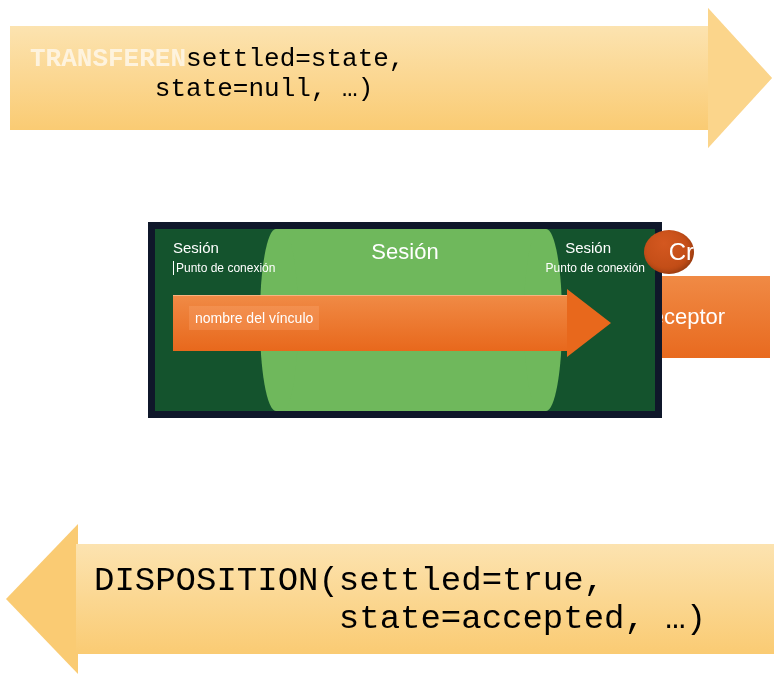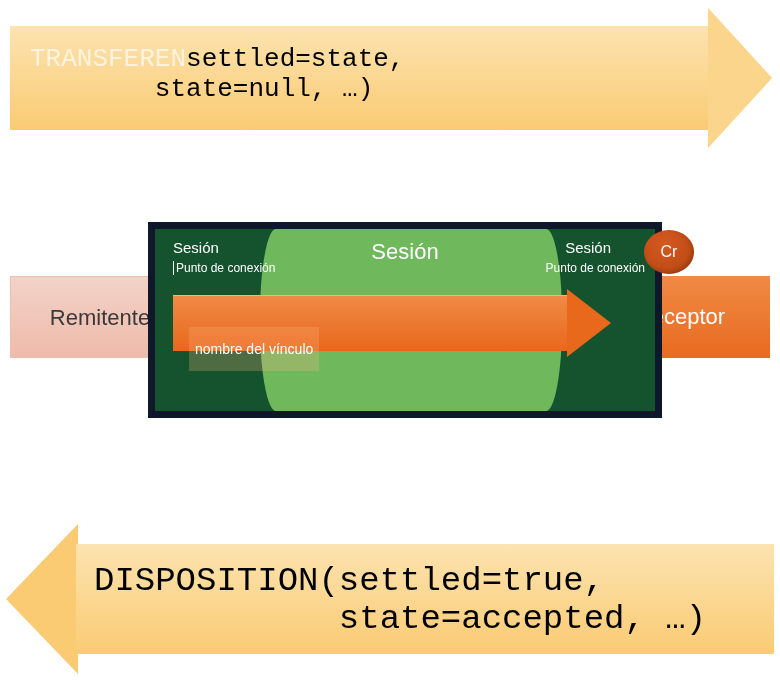--- a/index.html
+++ b/index.html
@@ -53,21 +53,21 @@
     position: absolute;
     left: 20px;
     top: 36px;
     font-family: Consolas, "Courier New", monospace;
     font-size: 26px;
     color: #000;
     white-space: pre;
   }
   .arrow-top-text .ghost {
     color: #fef3de;
-    font-weight: 400;
+    font-weight: 700;
     text-align: right;
   }
   
   
   .mid {
     position: absolute;
     left: 10px;
     top: 258px;
     width: 760px;
     height: 140px;
@@ -202,38 +202,38 @@
     top: -6px;
     width: 0;
     height: 0;
     border-top: 34px solid transparent;
     border-bottom: 34px solid transparent;
     border-left: 44px solid #e8681c;
   }
   .link-label {
     position: absolute;
     left: 16px;
-    top: 32px;
+    top: 11px;
     color: #ffffff;
     font-size: 14px;
     background: rgba(255,180,130,0.25);
-    padding: 14px 6px;
+    padding: 4px 6px;
   }
   .cr-badge {
     position: absolute;
     left: 634px;
     top: -28px;
     width: 50px;
     height: 44px;
     background: radial-gradient(circle at 40% 30%, #d45820, #b74611);
     border-radius: 50%;
     color: #ffffff;
-    text-align: center;
+    text-align: right;
     line-height: 44px;
-    font-size: 16px;
+    font-size: 24px;
     font-weight: 500;
     box-shadow: inset -2px -2px 4px rgba(0,0,0,0.2);
   }
   
   
   .arrow-bot {
     position: absolute;
     left: 6px;
     top: 524px;
     width: 766px;
@@ -271,23 +271,20 @@
 <body>
 
 <div class="arrow-top">
   <div class="arrow-top-body"></div>
   <div class="arrow-top-head"></div>
   <div class="arrow-top-text"><span class="ghost">TRANSFEREN</span><span>settled=state,</span>
 <span>        state=null, …)</span></div>
 </div>
 
 <div class="mid">
-  <div class="remitente">
-    <span>Remitente</span>
-  </div>
   <div class="receptor">
     <span>Receptor</span>
   </div>
   <div class="session-container">
     <div class="session-mid"></div>
     <div class="sesion-left-title">Sesión</div>
     <div class="sesion-left-sub">Punto de conexión</div>
     <div class="sesion-center">Sesión</div>
     <div class="sesion-right-title">Sesión</div>
     <div class="sesion-right-sub">Punto de conexión</div>

